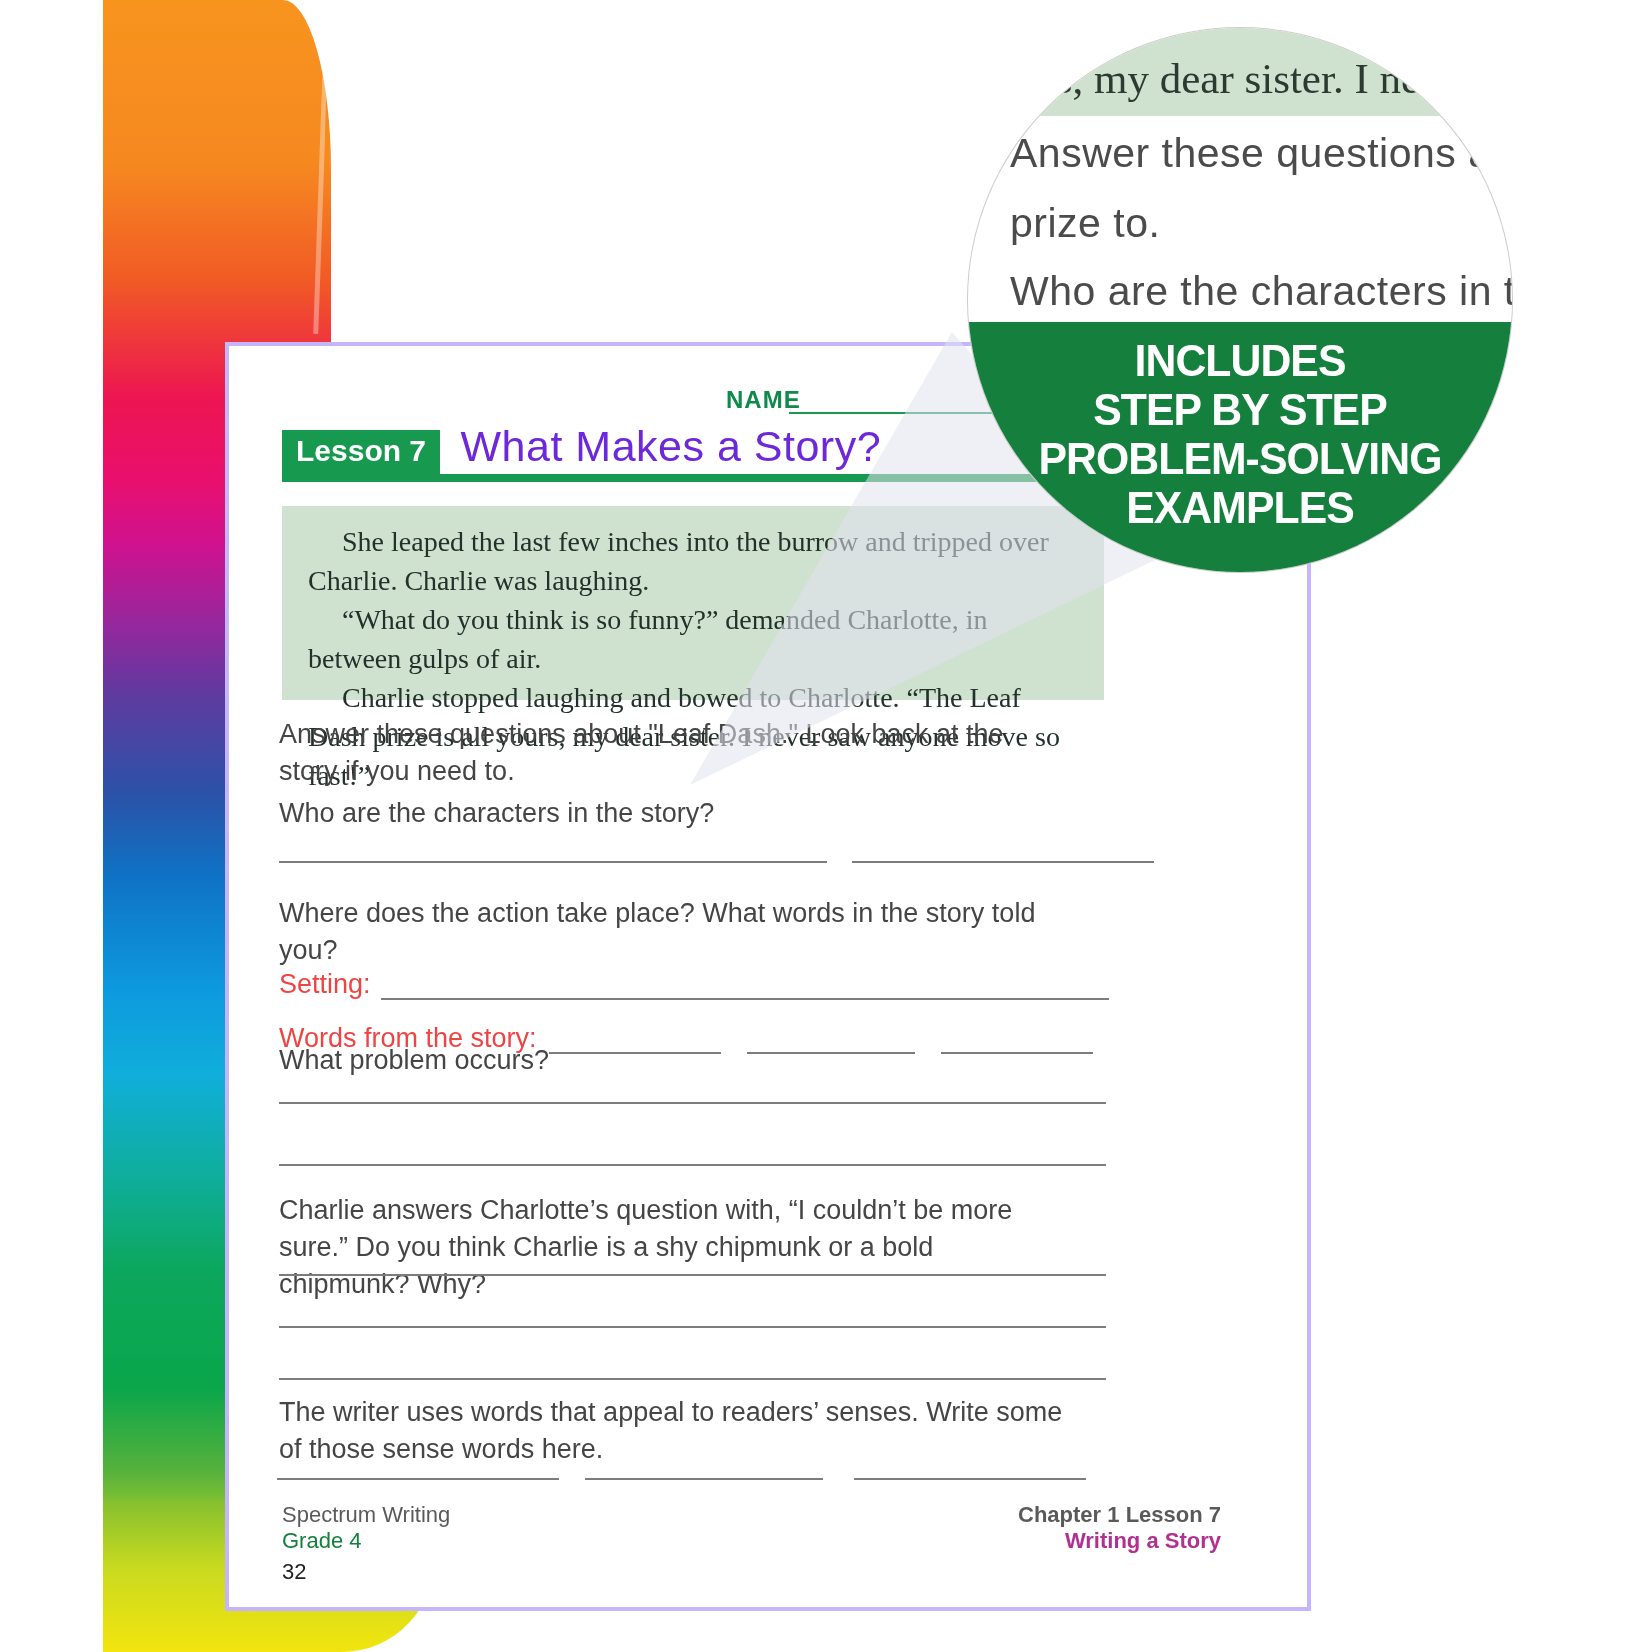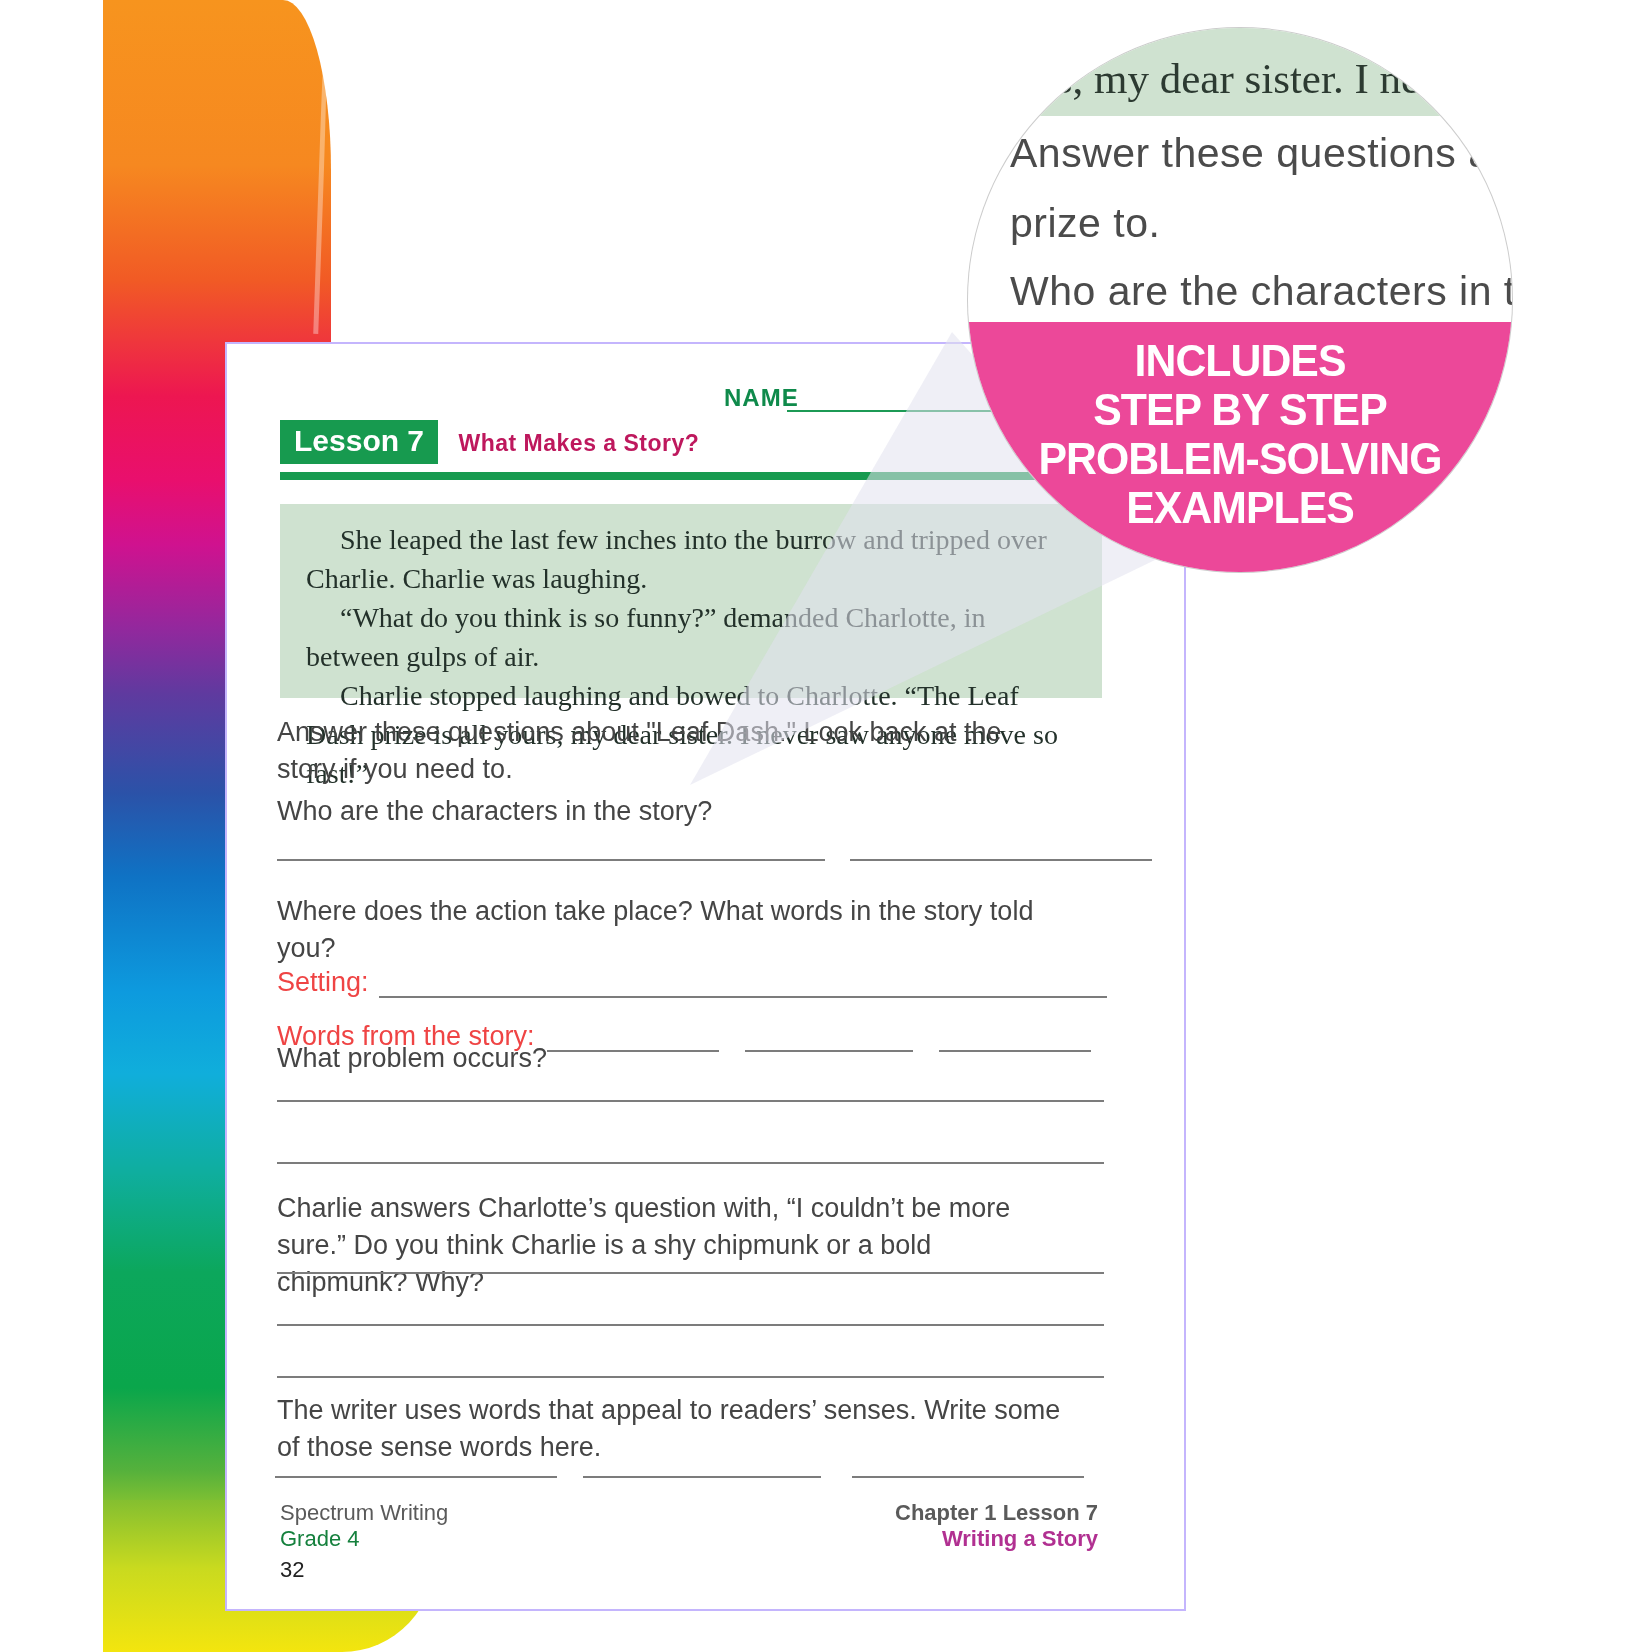--- a/index.html
+++ b/index.html
@@ -28,33 +28,33 @@
     border-bottom-right-radius:95px 100px;
     background:linear-gradient(180deg,#84bf30 0%,#c9da1f 45%,#f3e50e 100%);
   }
   .cover-foot::after{
     content:"";position:absolute;right:10px;top:0;width:5px;height:120px;
     background:rgba(255,255,255,0.3);border-radius:0 0 60% 40%;transform:rotate(-3deg);
   }
 
   
   .page{
-    position:absolute;left:225px;top:342px;width:961px;height:1269px;z-index:2;
-    background:#ffffff;border:2px solid #c4b5fd;box-sizing:border-box;
+    position:absolute;left:225px;top:342px;width:1086px;height:1269px;z-index:2;
+    background:#ffffff;border:4px solid #c4b5fd;box-sizing:border-box;
   }
   .abs{position:absolute;}
 
   .name-label{font-weight:bold;color:#0f8a4b;font-size:24px;letter-spacing:1px;}
   .name-line{border-top:2px solid #1c9a55;}
 
   .lesson-badge{
     display:inline-block;background:#179a4f;color:#ffffff;font-weight:bold;
     font-size:30px;padding:4px 14px 6px 14px;
   }
-  .lesson-title{color:#be185d;font-size:23px;font-weight:bold;letter-spacing:0.5px;}
+  .lesson-title{color:#6d28d9;font-size:43px;font-weight:normal;letter-spacing:0.5px;}
   .green-rule{background:#179a4f;height:8px;}
 
   .excerpt-box{
     background:#cfe2d0;box-sizing:border-box;padding:16px 30px 10px 26px;
     font-family:"Liberation Serif","DejaVu Serif",serif;
     font-size:28px;line-height:39px;color:#23312a;
   }
   .excerpt-box p{margin:0;text-indent:34px;}
 
   .sans-text{color:#454545;font-size:27px;line-height:37px;}
@@ -89,21 +89,21 @@
   .mag-serif{
     position:absolute;left:52px;top:26px;white-space:nowrap;
     font-family:"Liberation Serif","DejaVu Serif",serif;
     font-size:43px;color:#2c3a31;
   }
   .mag-sans{
     position:absolute;left:42px;white-space:nowrap;
     font-size:41px;color:#4b4b4b;letter-spacing:0.5px;
   }
   .mag-blue-band{
-    position:absolute;left:0;top:294px;width:100%;height:260px;background:#ec4899;
+    position:absolute;left:0;top:294px;width:100%;height:260px;background:#15803d;
   }
   .badge-text{
     margin-top:14px;text-align:center;color:#ffffff;font-weight:bold;
     font-size:45px;line-height:49px;letter-spacing:-1px;
     transform:scaleX(0.95);
   }
   .badge-text div{white-space:nowrap;}
 </style>
 </head>
 <body>

